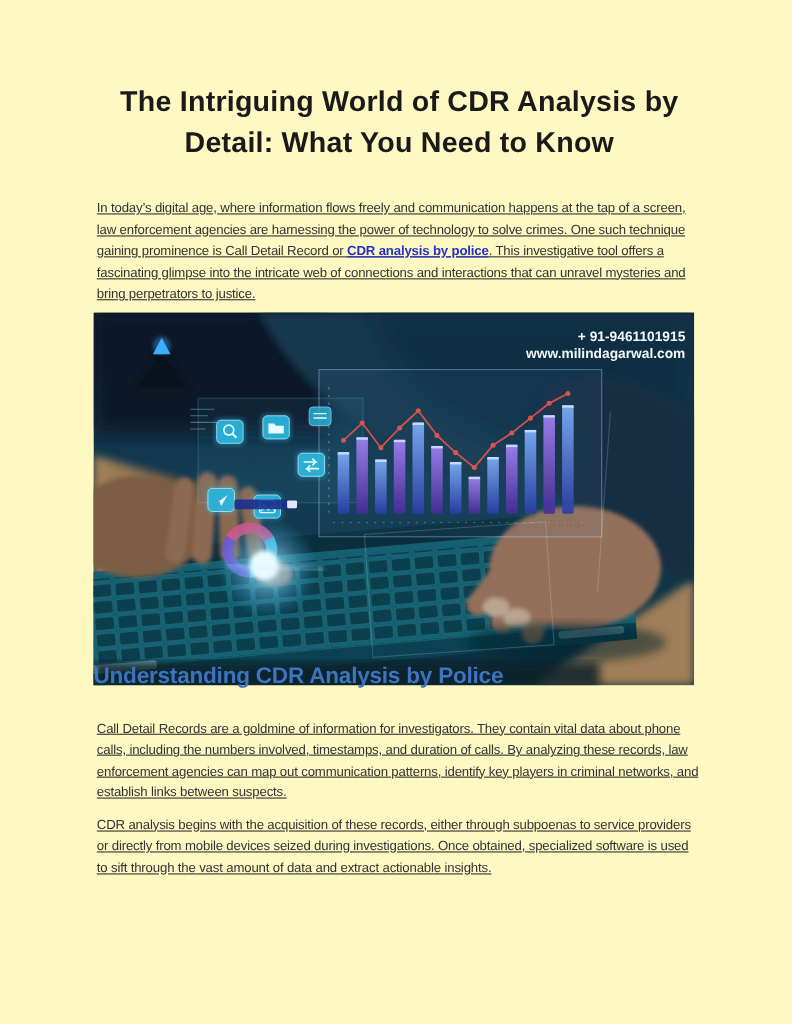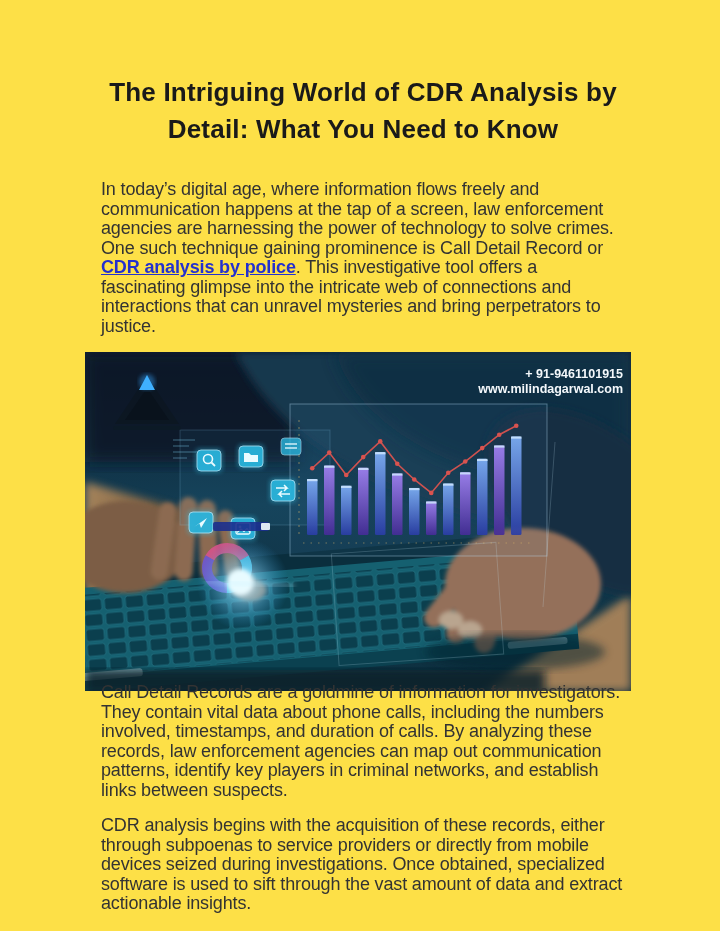--- a/index.html
+++ b/index.html
@@ -1,28 +1,28 @@
 <!DOCTYPE html>
 <html><head>
 <meta charset="utf-8">
 <style>
   html,body{margin:0;padding:0;background:#ffffff;}
   .page{
-    position:relative;width:720px;height:931px;background:#fde047;
+    position:relative;width:720px;height:931px;background:#fef9c3;
     font-family:"Liberation Sans",sans-serif;overflow:hidden;
   }
   .content{position:absolute;left:85px;top:0;width:556px;}
   h1.title{
     margin:74px 0 0;font-size:26px;line-height:37px;font-weight:bold;
     color:#1a1a1a;text-align:center;letter-spacing:.2px;
   }
   h1.title span{display:block;}
   p.body{
-    font-size:18px;line-height:19.5px;color:#333333;margin:16px;
-    letter-spacing:-0.15px;text-align:left;
+    font-size:12px;line-height:19.5px;color:#333333;margin:3px;
+    letter-spacing:-0.15px;text-align:left;text-decoration:underline;
   }
   p.intro{margin-top:32px;}
   a.doc-link{color:#2330cf;font-weight:bold;text-decoration:underline;cursor:pointer;}
   figure.hero{margin:6px 0 0;width:546px;height:306px;padding:0;}
   figure.hero svg{display:block;}
   h2.section{
     margin:12px 0 0;font-size:20.5px;line-height:26px;font-weight:bold;
     color:#3c74c0;letter-spacing:-0.2px;
   }
   p.p2{margin-top:25px;}
@@ -243,19 +243,20 @@
           <circle cx="34" cy="16" r="8" fill="#2e8fe0" opacity="0.5" filter="url(#b2)"></circle>
           <polygon points="34,9 42,24 26,24" fill="#3fb0ff"></polygon>
           <rect x="0" y="60" width="68" height="4" rx="2" fill="#0d1a26" opacity="0.8"></rect>
         </g>
 
         <text class="holo-text" x="538" y="26" text-anchor="end" font-size="12.5" fill="#f4f8fb">+ 91-9461101915</text>
         <text class="holo-text" x="538" y="41" text-anchor="end" font-size="12.5" fill="#f4f8fb">www.milindagarwal.com</text>
       </svg>
     </figure>
 
+    <h2 class="section">Understanding CDR Analysis by Police</h2>
 
     <p class="body p2">Call Detail Records are a goldmine of information for investigators. They contain vital data about phone calls, including the numbers involved, timestamps, and duration of calls. By analyzing these records, law enforcement agencies can map out communication patterns, identify key players in criminal networks, and establish links between suspects.</p>
 
     <p class="body p3">CDR analysis begins with the acquisition of these records, either through subpoenas to service providers or directly from mobile devices seized during investigations. Once obtained, specialized software is used to sift through the vast amount of data and extract actionable insights.</p>
 
   </div>
 </div>
 
 </body></html>

